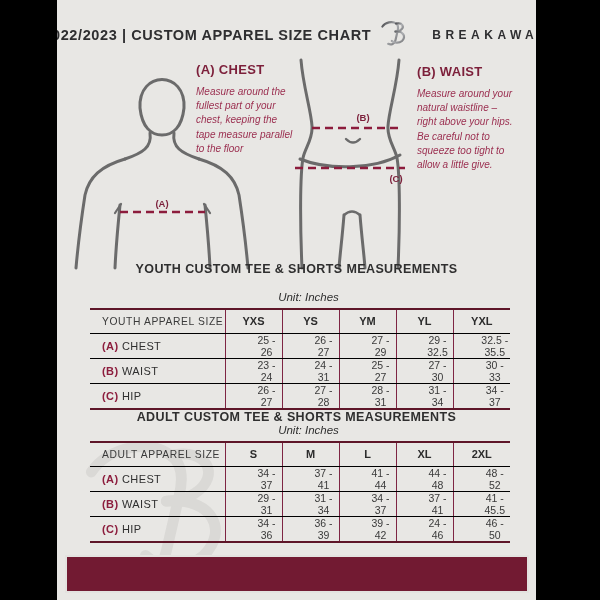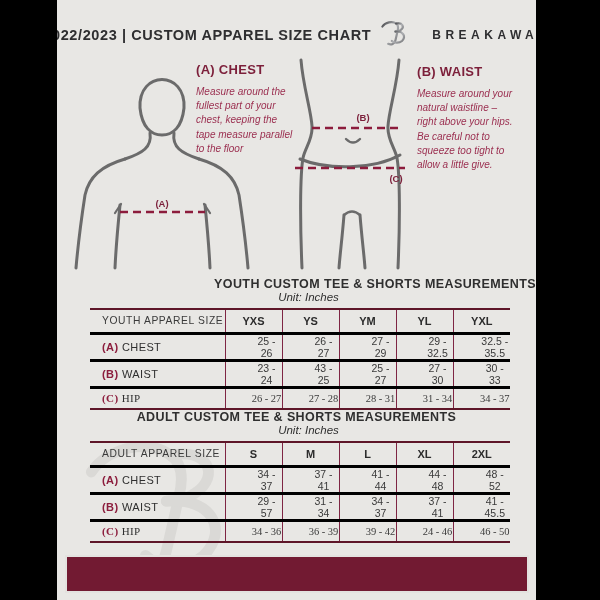--- a/index.html
+++ b/index.html
@@ -45,36 +45,36 @@
   #lower-diagram { left:228px; top:58px; }
   
   .tbl-title {
     position:absolute; width:100%; text-align:center;
     font-weight:bold; font-size:12.5px; color:#2f2f2f; letter-spacing:.4px;
   }
   .tbl-sub {
     position:absolute; width:100%; text-align:center;
     font-style:italic; font-size:11.5px; color:#2f2f2f;padding-left:24px;
   }
-  #youth-title { top:277px;text-align:right; } #youth-sub { top:291px; }
+  #youth-title { top:262px; } #youth-sub { top:291px; }
   #adult-title { top:410px; } #adult-sub { top:424px; }
   
   .size-table {
     position:absolute; left:33px; width:420px;
     border-collapse:collapse; table-layout:fixed;
     border-top:2px solid #5e1628; border-bottom:2px solid #5e1628;
   }
   #youth-table { top:308px; }
   #adult-table { top:441px; }
   .size-table th, .size-table td {
-    border-left:1px solid #7e2543; border-bottom:3px solid #000000;
+    border-left:1px solid #7e2543; border-bottom:1px solid #000000;
     text-align:center; padding:0; font-weight:normal;
   }
   .size-table th:first-child, .size-table td:first-child { border-left:none; }
-  .size-table tbody tr:last-child td { border-bottom:none;font-family:Liberation Serif, serif; }
+  .size-table tbody tr:last-child td { border-bottom:none; }
   .size-table thead th { height:24px; font-size:11px; font-weight:bold; color:#2c2c2c; }
   .size-table thead th.lbl {
     text-align:left; padding-left:12px; font-weight:normal;
     font-size:10.3px; letter-spacing:.6px; color:#3a3a3a;
   }
   .size-table tbody td { height:22px; font-size:10.5px; color:#3a3a3a;padding-left:26px; }
   .size-table tbody td.lbl {
     text-align:left; padding-left:12px; font-size:11px; color:#2f2f2f; letter-spacing:.4px;
   }
   .pfx { color:#8c1d3d; font-weight:bold; }
@@ -200,21 +200,21 @@
           <td class="lbl"><span class="pfx">(A)</span> <span>CHEST</span></td>
           <td>25 - 26</td>
           <td>26 - 27</td>
           <td>27 - 29</td>
           <td>29 - 32.5</td>
           <td>32.5 - 35.5</td>
         </tr>
         <tr>
           <td class="lbl"><span class="pfx">(B)</span> <span>WAIST</span></td>
           <td>23 - 24</td>
-          <td>43 - 25</td>
+          <td>24 - 31</td>
           <td>25 - 27</td>
           <td>27 - 30</td>
           <td>30 - 33</td>
         </tr>
         <tr>
           <td class="lbl"><span class="pfx">(C)</span> <span>HIP</span></td>
           <td>26 - 27</td>
           <td>27 - 28</td>
           <td>28 - 31</td>
           <td>31 - 34</td>
@@ -248,21 +248,21 @@
         <tr>
           <td class="lbl"><span class="pfx">(A)</span> <span>CHEST</span></td>
           <td>34 - 37</td>
           <td>37 - 41</td>
           <td>41 - 44</td>
           <td>44 - 48</td>
           <td>48 - 52</td>
         </tr>
         <tr>
           <td class="lbl"><span class="pfx">(B)</span> <span>WAIST</span></td>
-          <td>29 - 57</td>
+          <td>29 - 31</td>
           <td>31 - 34</td>
           <td>34 - 37</td>
           <td>37 - 41</td>
           <td>41 - 45.5</td>
         </tr>
         <tr>
           <td class="lbl"><span class="pfx">(C)</span> <span>HIP</span></td>
           <td>34 - 36</td>
           <td>36 - 39</td>
           <td>39 - 42</td>

